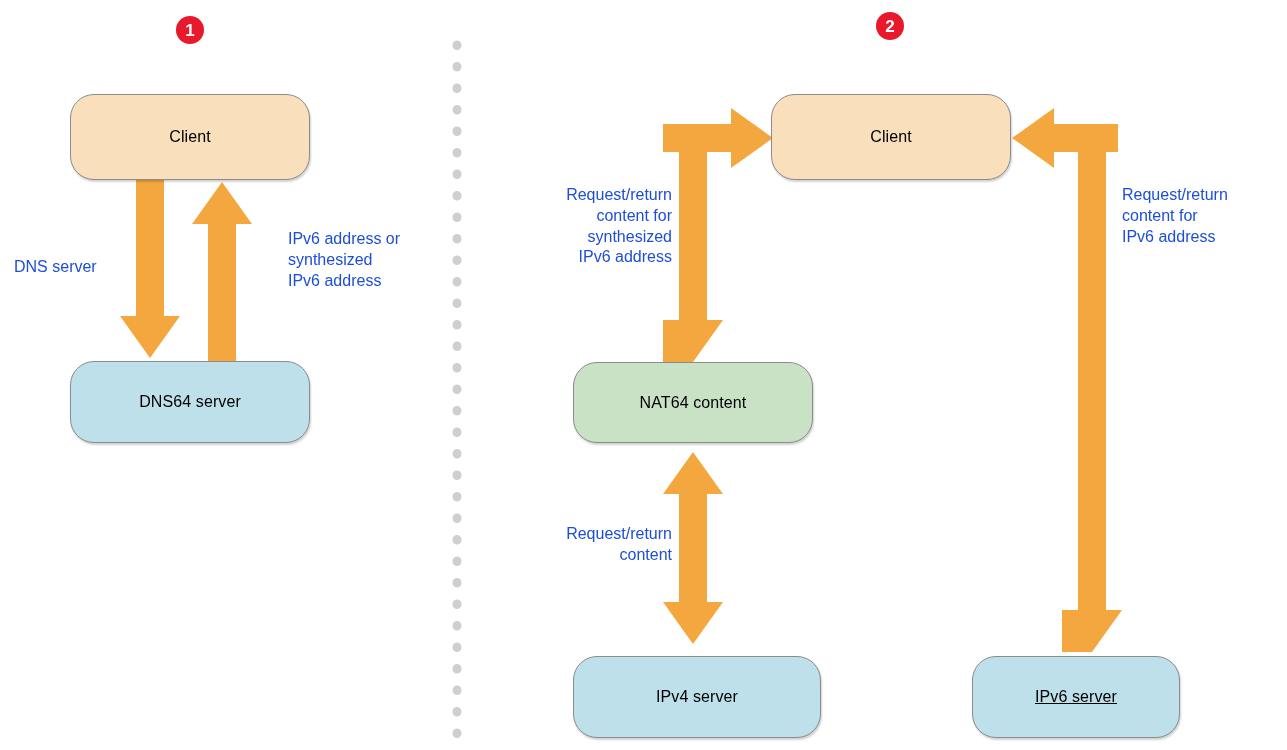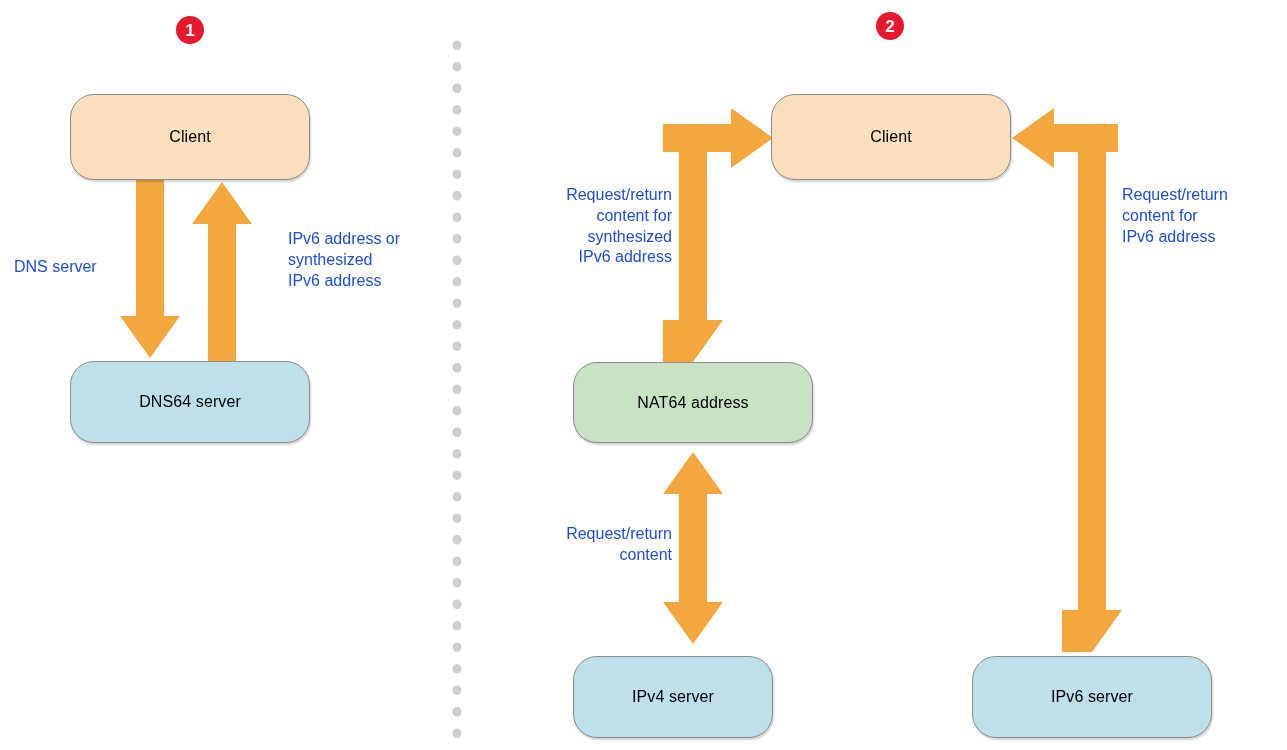--- a/index.html
+++ b/index.html
@@ -119,28 +119,28 @@
 
   <div class="node node-blue" style="left:70px; top:361px; width:240px; height:82px;">
     <span>DNS64 server</span>
   </div>
 
   <div class="node node-client" style="left:771px; top:94px; width:240px; height:86px;">
     <span>Client</span>
   </div>
 
   <div class="node node-green" style="left:573px; top:362px; width:240px; height:81px;">
-    <span>NAT64 address</span>
+    <span>NAT64 content</span>
   </div>
 
-  <div class="node node-blue" style="left:573px; top:656px; width:200px; height:82px;">
+  <div class="node node-blue" style="left:573px; top:656px; width:248px; height:82px;">
     <span>IPv4 server</span>
   </div>
 
-  <div class="node node-blue" style="left:972px; top:656px; width:240px; height:82px;">
+  <div class="node node-blue" style="left:972px; top:656px; width:208px; height:82px;text-decoration:underline;">
     <span>IPv6 server</span>
   </div>
 
   <div class="badge" style="left:176px; top:16px;">
     <span>1</span>
   </div>
 
   <div class="badge" style="left:876px; top:12px;">
     <span>2</span>
   </div>

